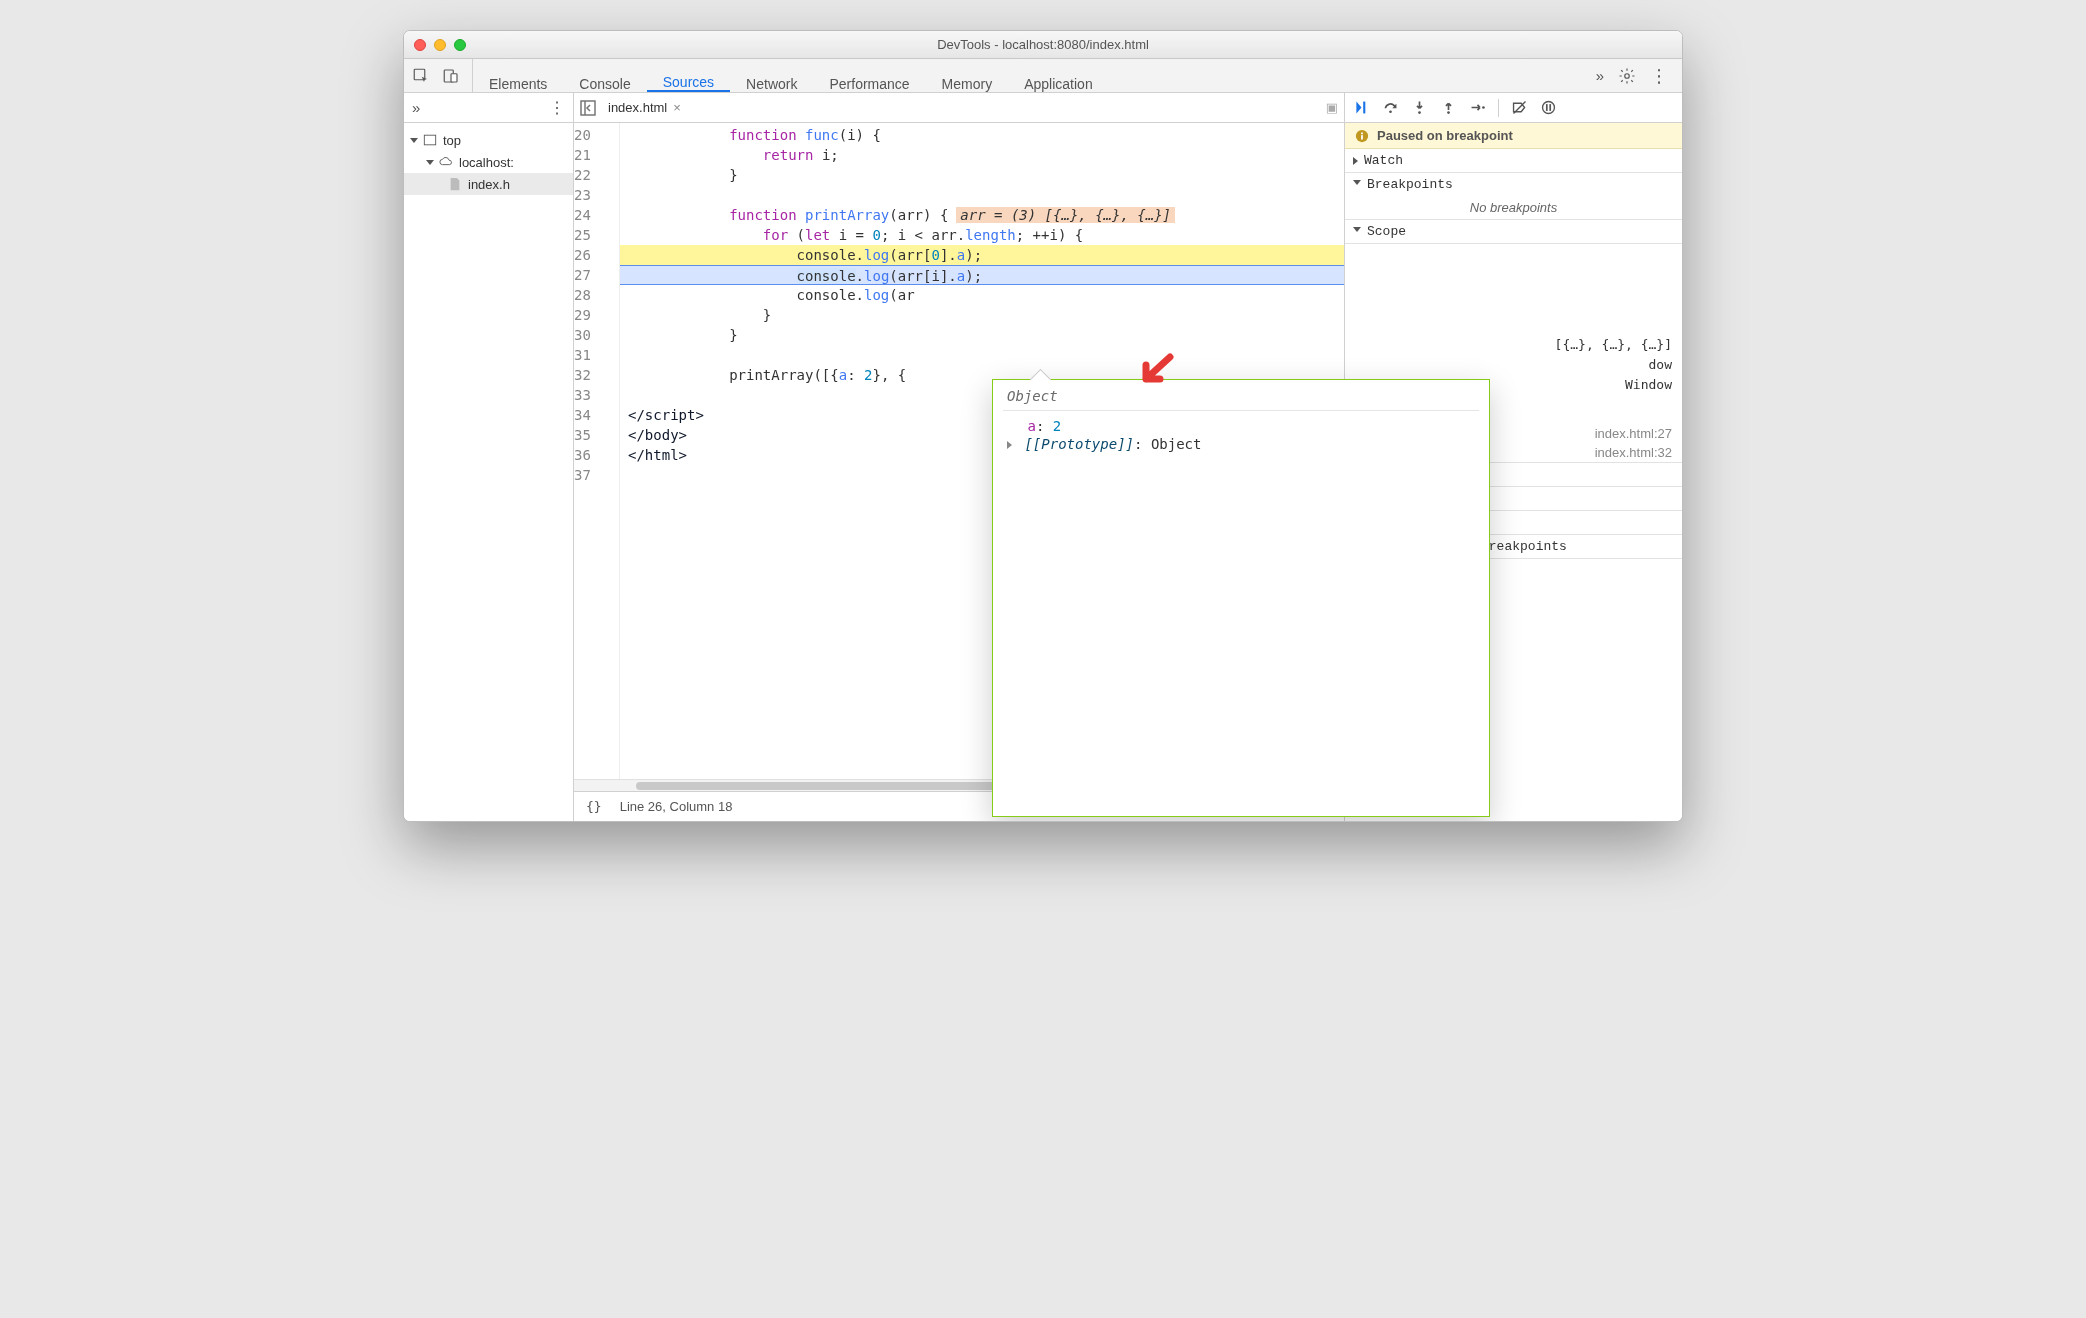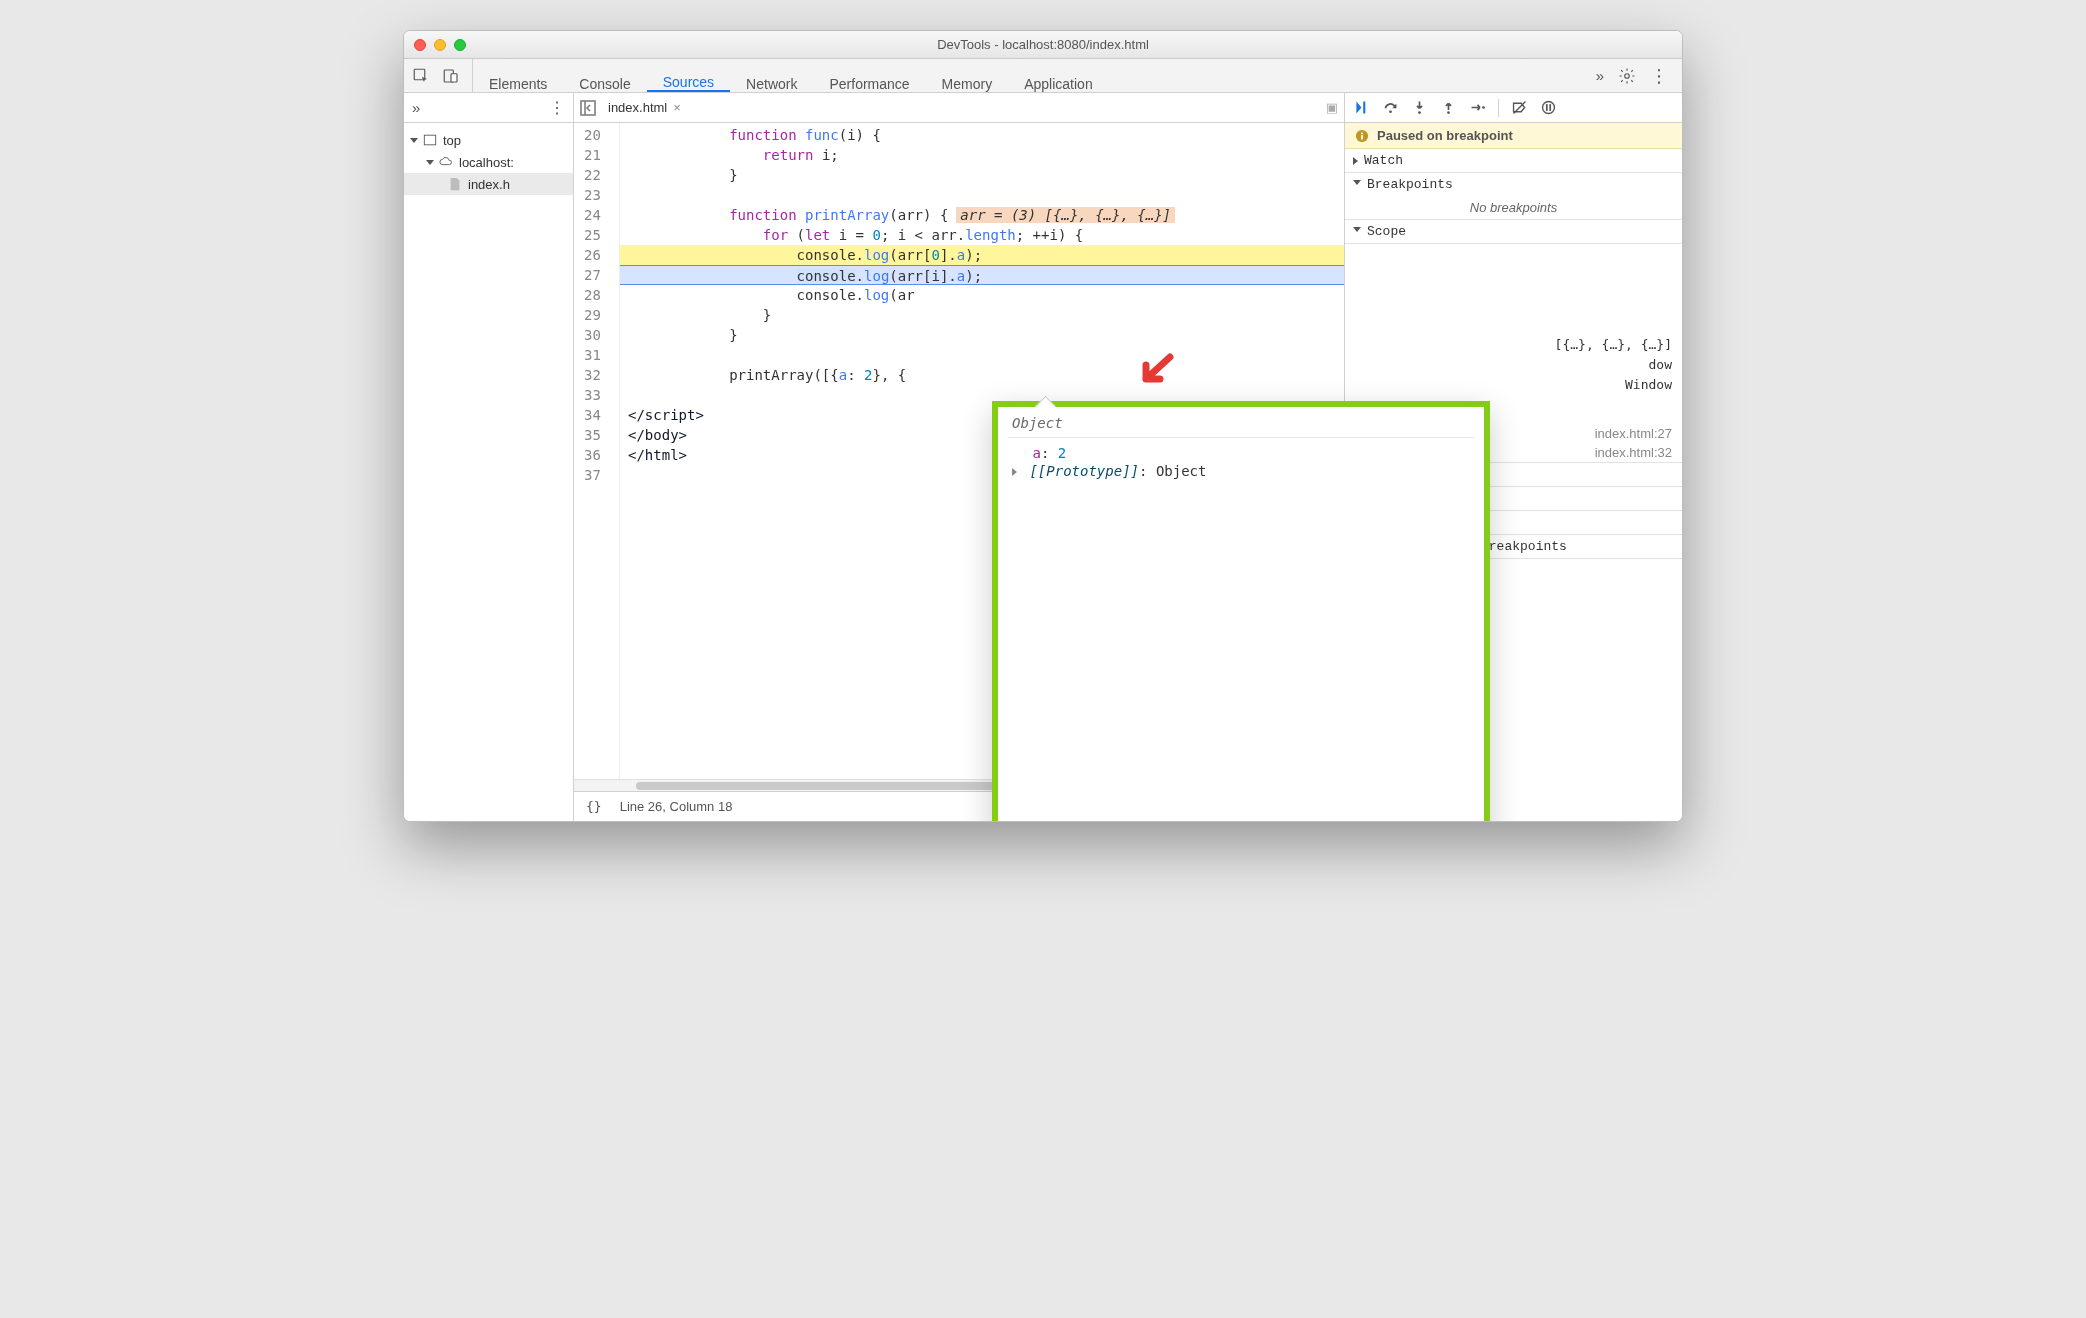--- a/index.html
+++ b/index.html
@@ -59,21 +59,21 @@
   
   .editor-col { flex: 1; display: flex; flex-direction: column; min-width: 0; }
   .file-tabs { height: 30px; border-bottom: 1px solid #d0d0d0; display: flex; align-items: center; padding: 0 6px; gap: 6px; background: #fff; }
   .file-tab { display: flex; align-items: center; gap: 6px; padding: 0 6px; height: 100%; font-size: 13px; }
   .file-tab .close { color: #888; }
   .ft-spacer { flex: 1; }
   .toggle-pane-icon { width:16px; height:16px; stroke:#777; fill:none; stroke-width:1.5; }
   .file-tabs-play { color:#aaa; font-size:13px; }
 
   .code-area { flex: 1; display: flex; font-family: Menlo, Consolas, monospace; font-size: 14px; line-height: 20px; min-height: 0; overflow: hidden; position: relative; }
-  .gutter { width: 46px; text-align: center; color: #888; background: #fff; border-right: 1px solid #eee; padding-top: 2px; }
+  .gutter { width: 46px; text-align: left; color: #888; background: #fff; border-right: 1px solid #eee; padding-top: 2px; }
   .gutter div { padding-right: 8px; height: 20px; }
   .code { flex: 1; padding-top: 2px; position: relative; white-space: pre; overflow-x: auto; }
   .code-line { height: 20px; padding-left: 8px; position: relative; }
   .hl-yellow { background: #fff59a; }
   .hl-blue { background: #d6e4ff; border-top: 1px solid #5b8def; border-bottom: 1px solid #5b8def; }
   .inline-hint { background: #f8d7be; padding: 0 4px; margin-left: 8px; color: #333; font-style: italic; }
   .tok-kw { color: #a626a4; }
   .tok-fname { color: #4078f2; }
   .tok-num { color: #0184bc; }
   .tok-tag { color: #0f172a; }
@@ -97,22 +97,22 @@
   .dbg-head .tri2 { display:inline-block; width:0;height:0; border-left:5px solid #555; border-top:4px solid transparent; border-bottom:4px solid transparent; }
   .dbg-head.open .tri2 { border-left:none; border-top:5px solid #555; border-left:4px solid transparent; border-right:4px solid transparent; }
   .dbg-body { padding: 4px 10px; font-size: 13px; color: #666; font-style: italic; text-align:center; }
   .scope-body { font-family: Menlo, monospace; font-style: normal; text-align: right; color:#333; padding-right:10px; }
   .scope-row { display:flex; justify-content:flex-end; height:20px; align-items:center; }
   .callstack-row { display:flex; justify-content:flex-end; padding:2px 10px; color:#555; font-family: inherit; }
   .callstack-loc { color:#888; }
 
   
   .hover-popup {
-    position: absolute; left: 588px; top: 370px; width: 498px; height: 438px;
-    background: #fff; border: 6px solid #84cc16; box-shadow: 0 10px 30px rgba(0,0,0,0.2);
+    position: absolute; left: 588px; top: 348px; width: 498px; height: 438px;
+    background: #fff; border: 1px solid #84cc16; box-shadow: 0 10px 30px rgba(0,0,0,0.2);
     font-family: Menlo, monospace; font-size: 14px; padding: 6px 10px;
   }
   .hover-popup::before {
     content:""; position:absolute; top:-8px; left:40px; width:14px; height:14px;
     background:#fff; border-left:1px solid #c7c7c7; border-top:1px solid #c7c7c7; transform: rotate(45deg);
   }
   .hover-title { font-style: italic; color:#6b6b6b; padding: 2px 4px 6px; border-bottom:1px solid #e5e5e5; margin-bottom:6px; }
   .hover-line { padding: 1px 4px; }
   .hover-line .key { color:#a626a4; }
   .hover-line .val { color:#0184bc; }

